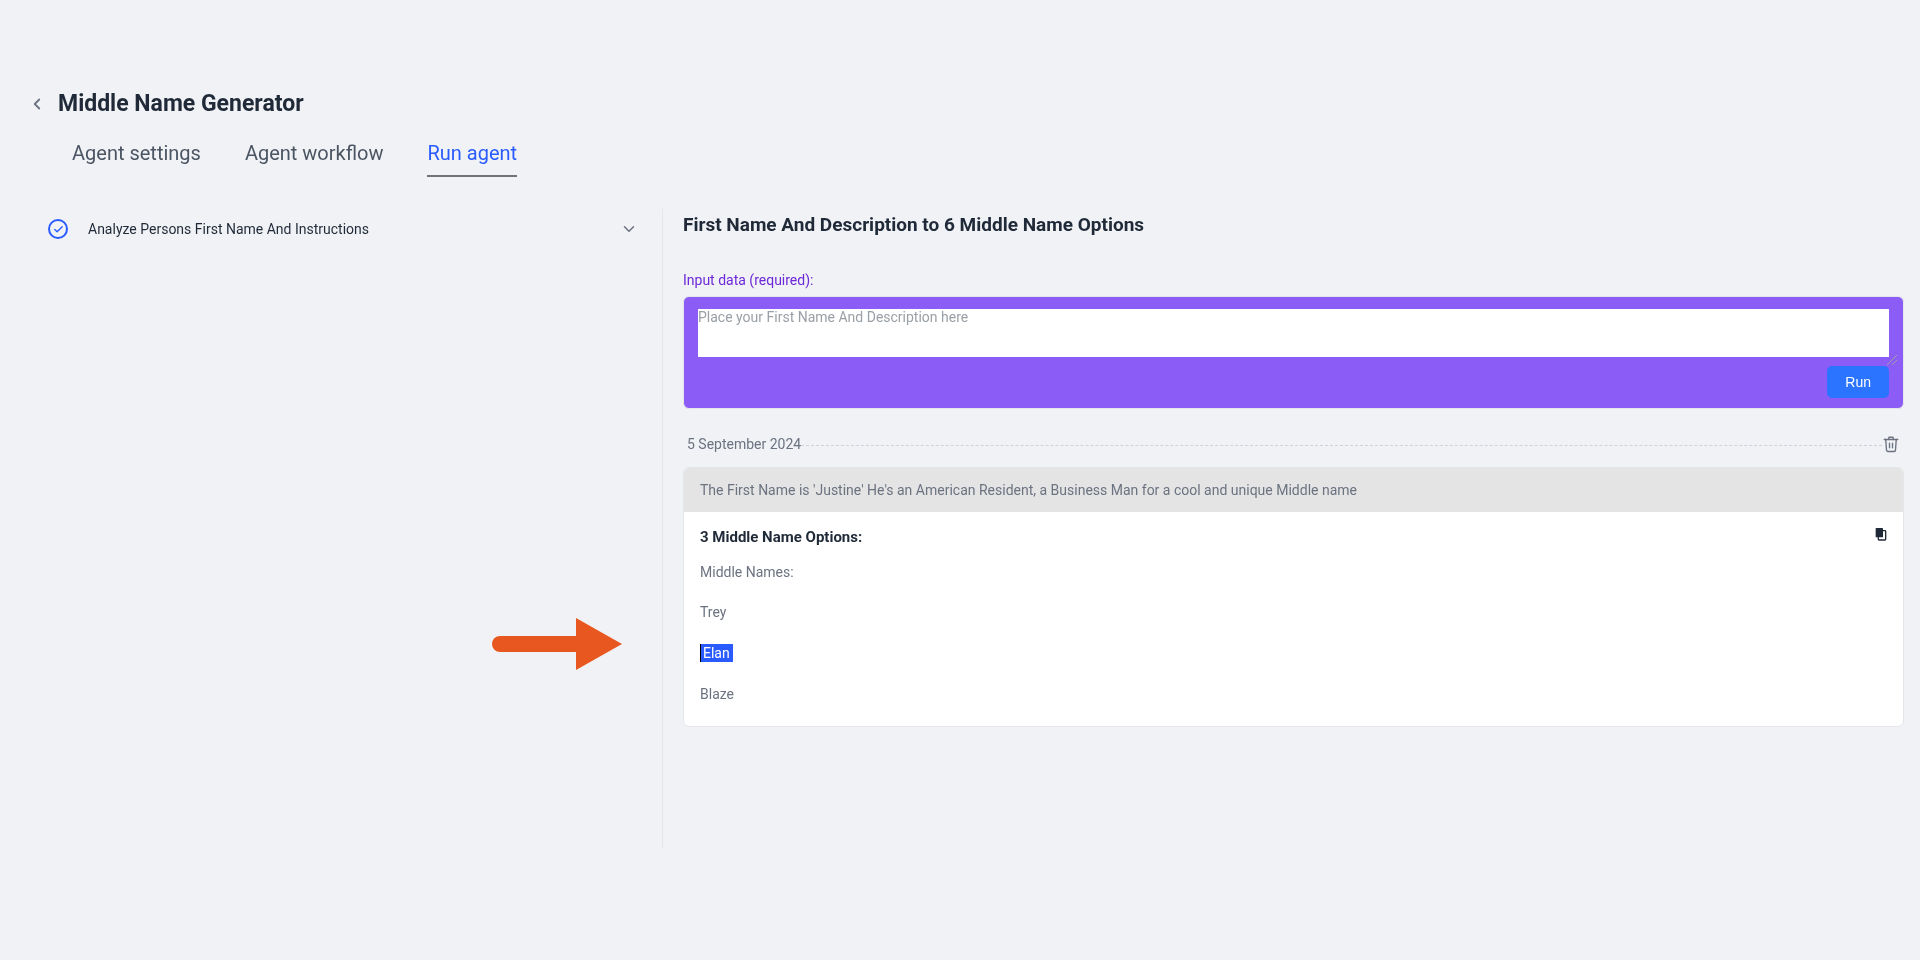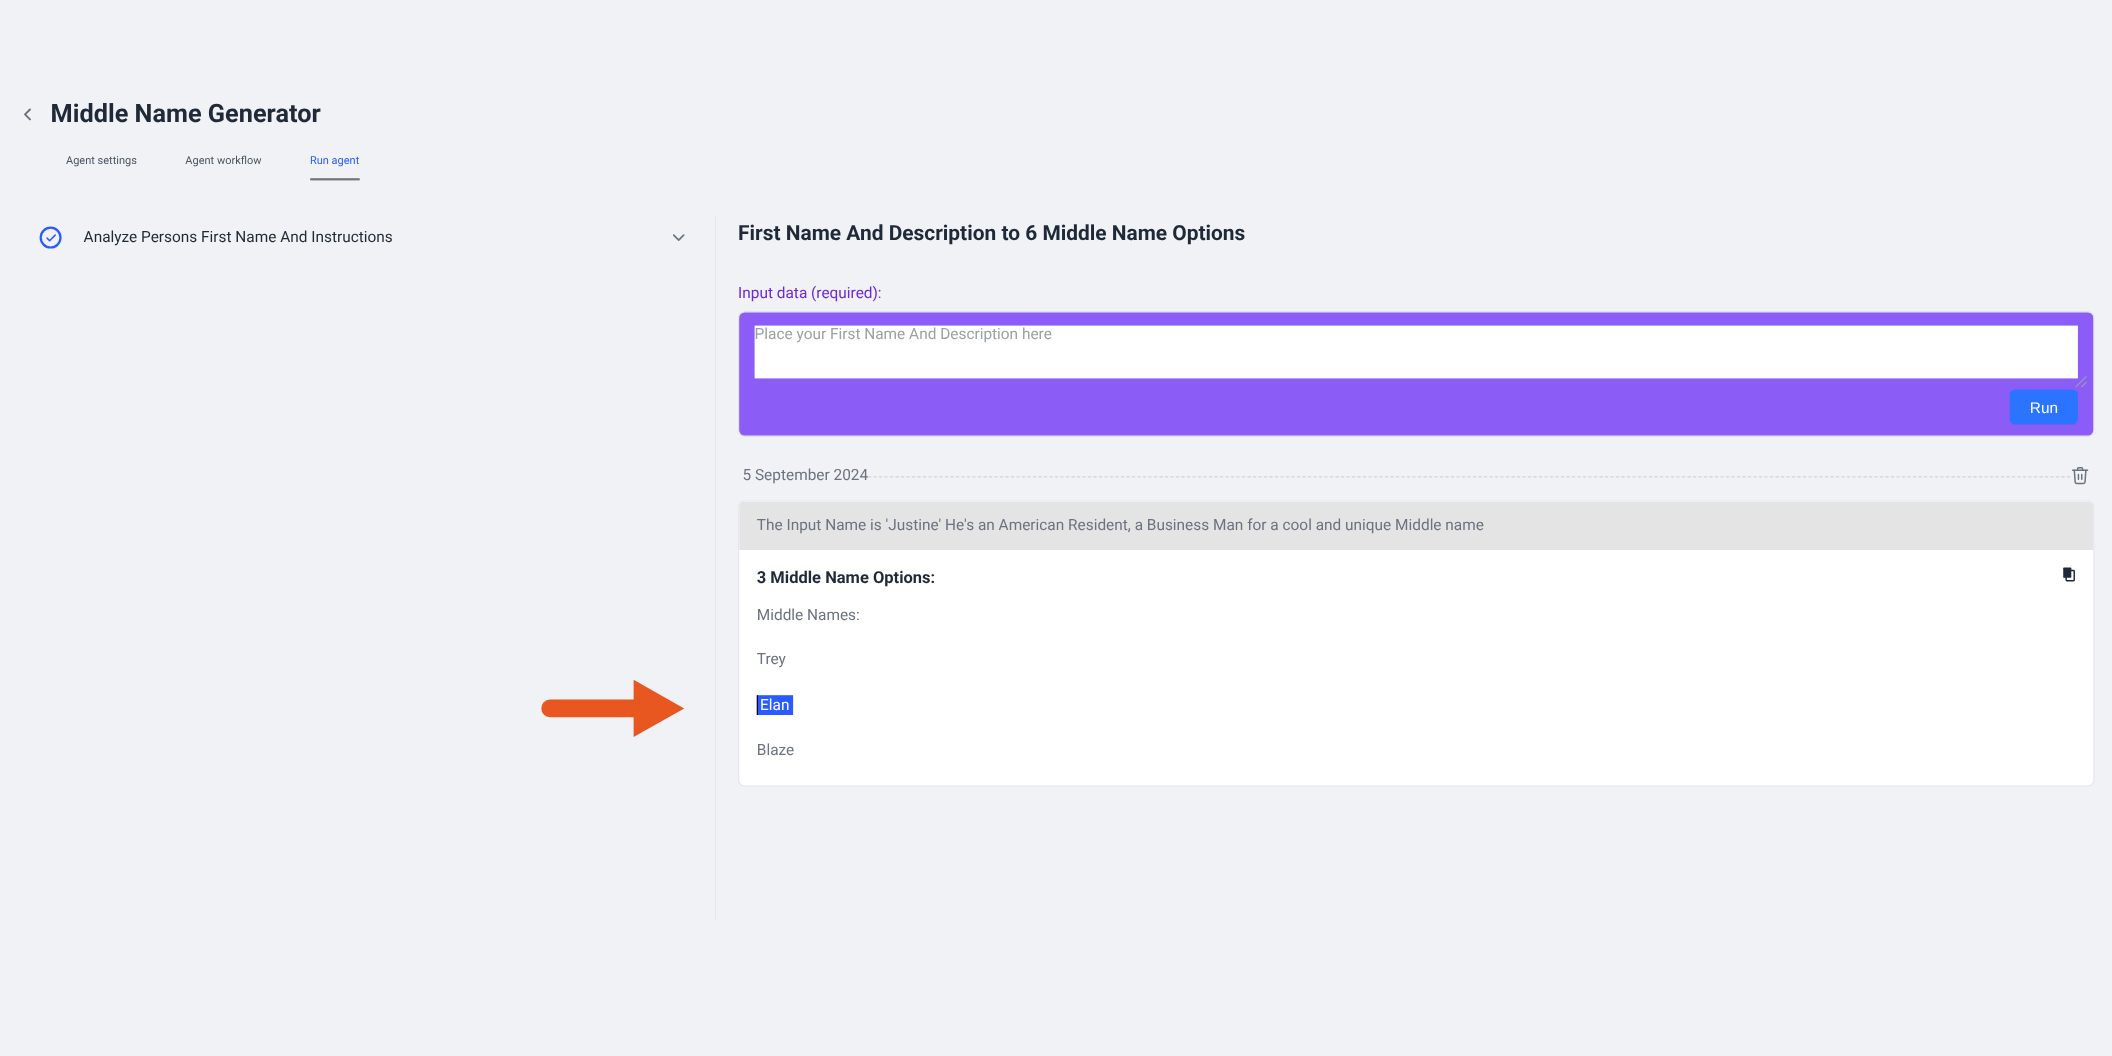--- a/index.html
+++ b/index.html
@@ -7,21 +7,21 @@
     font-family: -apple-system, BlinkMacSystemFont, "Segoe UI", Roboto, Helvetica, Arial, sans-serif;
     background: #f0f2f5;
     color: #1f2937;
     font-size: 14px;
     width: 1920px;
     height: 960px;
     overflow: hidden;
   }
   .app-shell {
     background: #f0f2f5;
-    padding: 56px 0 0 0;
+    padding: 56px 0 0 12px;
   }
   
   .page-head {
     display: flex;
     align-items: center;
     gap: 12px;
     padding: 34px 16px 24px 16px;
   }
   .back-chevron {
     width: 18px; height: 18px;
@@ -31,21 +31,21 @@
   .page-title {
     font-size: 23px;
     font-weight: 700;
     color: #1f2937;
   }
   
   .tabs-row {
     display: flex;
     gap: 44px;
     padding: 0 0 0 60px;
-    font-size: 10px;
+    font-size: 20px;
   }
   .tab {
     color: #4b5563;
     padding-bottom: 10px;
     cursor: pointer;
     border-bottom: 2px solid transparent;
   }
   .tab.active {
     color: #2a5bff;
     border-bottom: 2px solid #737373;
@@ -301,21 +301,21 @@
             <polyline points="3 6 5 6 21 6"></polyline>
             <path d="M19 6l-1 14a2 2 0 0 1-2 2H8a2 2 0 0 1-2-2L5 6"></path>
             <path d="M10 11v6M14 11v6"></path>
             <path d="M9 6V4a1 1 0 0 1 1-1h4a1 1 0 0 1 1 1v2"></path>
           </svg>
         </span>
       </div>
 
       <div class="entry-card">
         <div class="entry-gray">
-          <div class="entry-body">The Input Name is 'Justine' He's an American Resident, a Business Man for a cool and unique Middle name</div>
+          <div class="entry-body">The First Name is 'Justine' He's an American Resident, a Business Man for a cool and unique Middle name</div>
         </div>
         <div class="entry-white">
           <div class="entry-subhead">3 Middle Name Options:</div>
           <span class="copy-icon">
             <svg viewBox="0 0 24 24" fill="currentColor">
                 <rect x="8" y="7" width="11" height="14" rx="1" fill="none" stroke="currentColor" stroke-width="2"></rect>
                 <rect x="4" y="3" width="11" height="14" rx="1"></rect>
               </svg>
           </span>
           <div class="options-label">Middle Names:</div>

